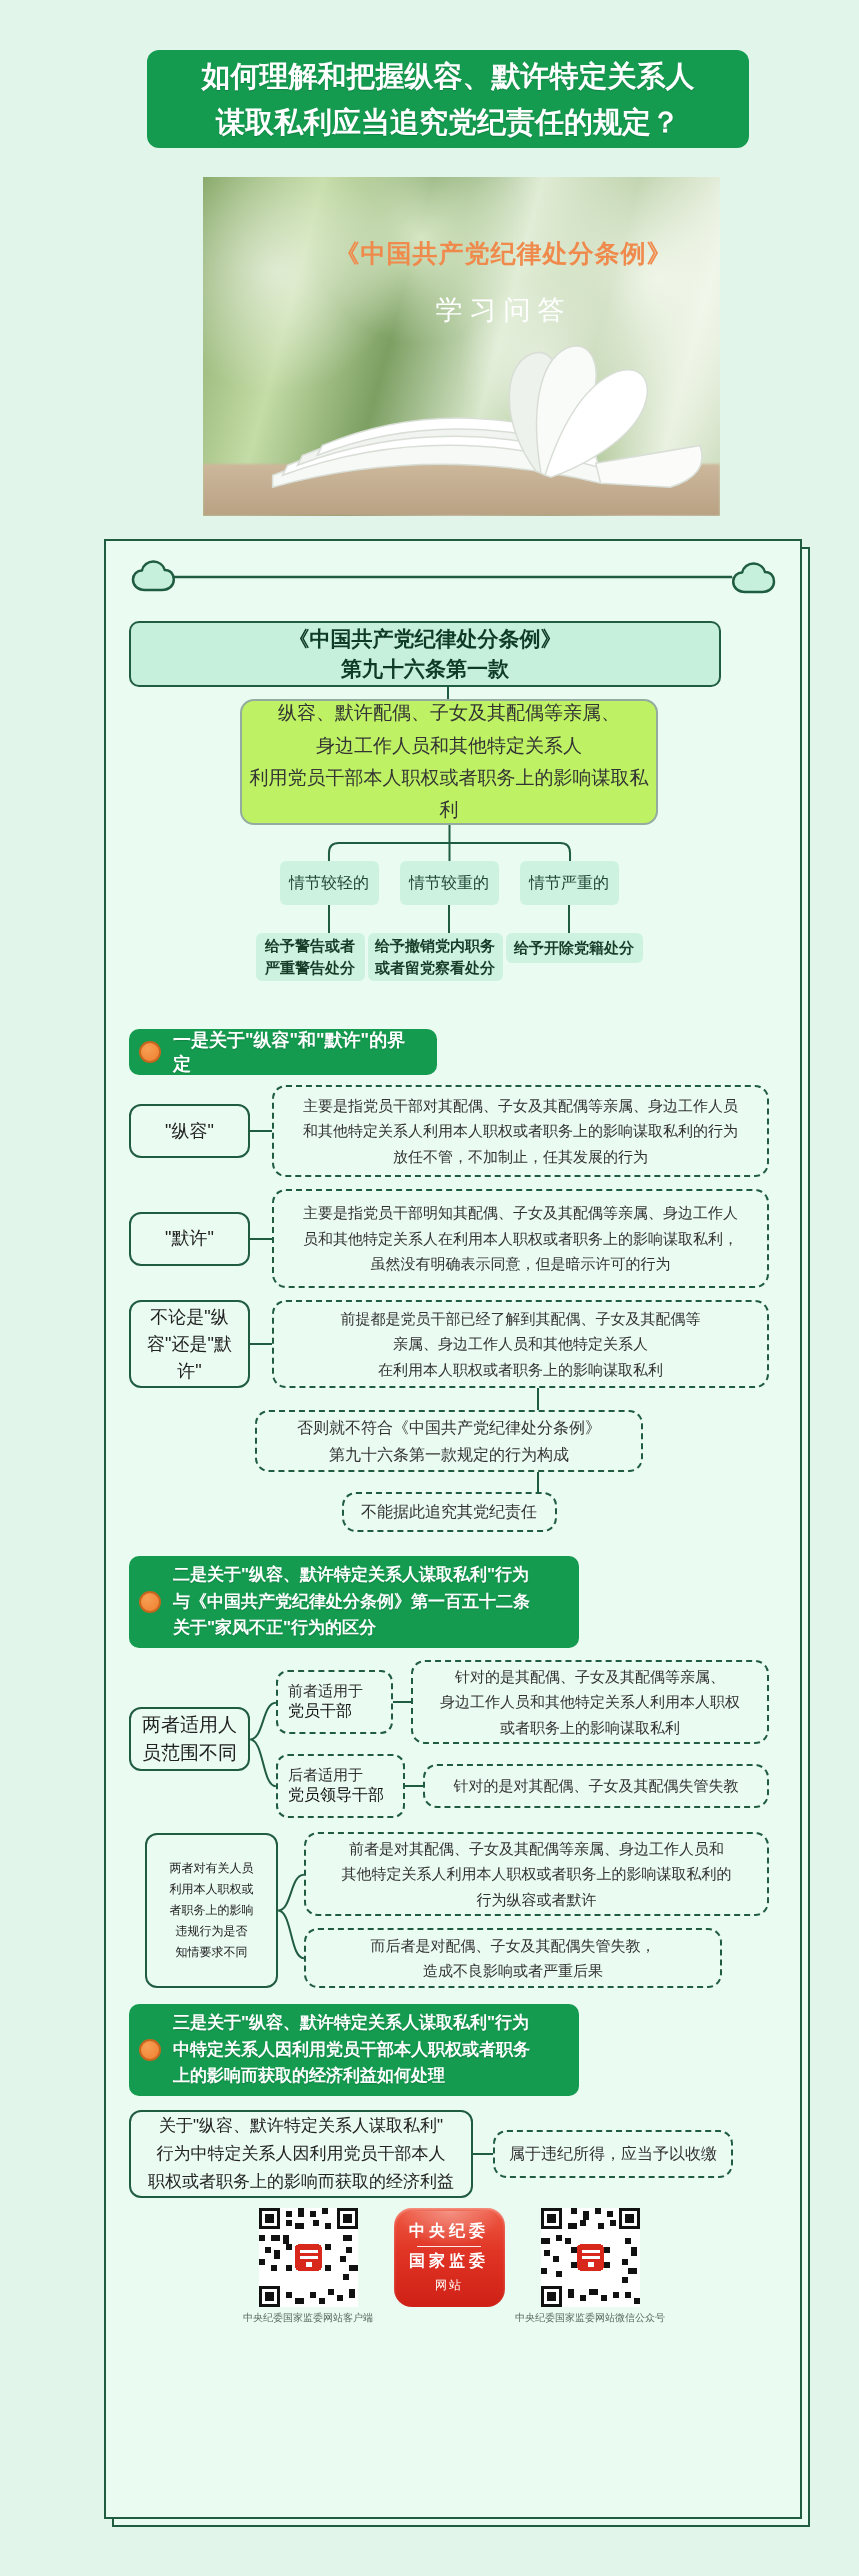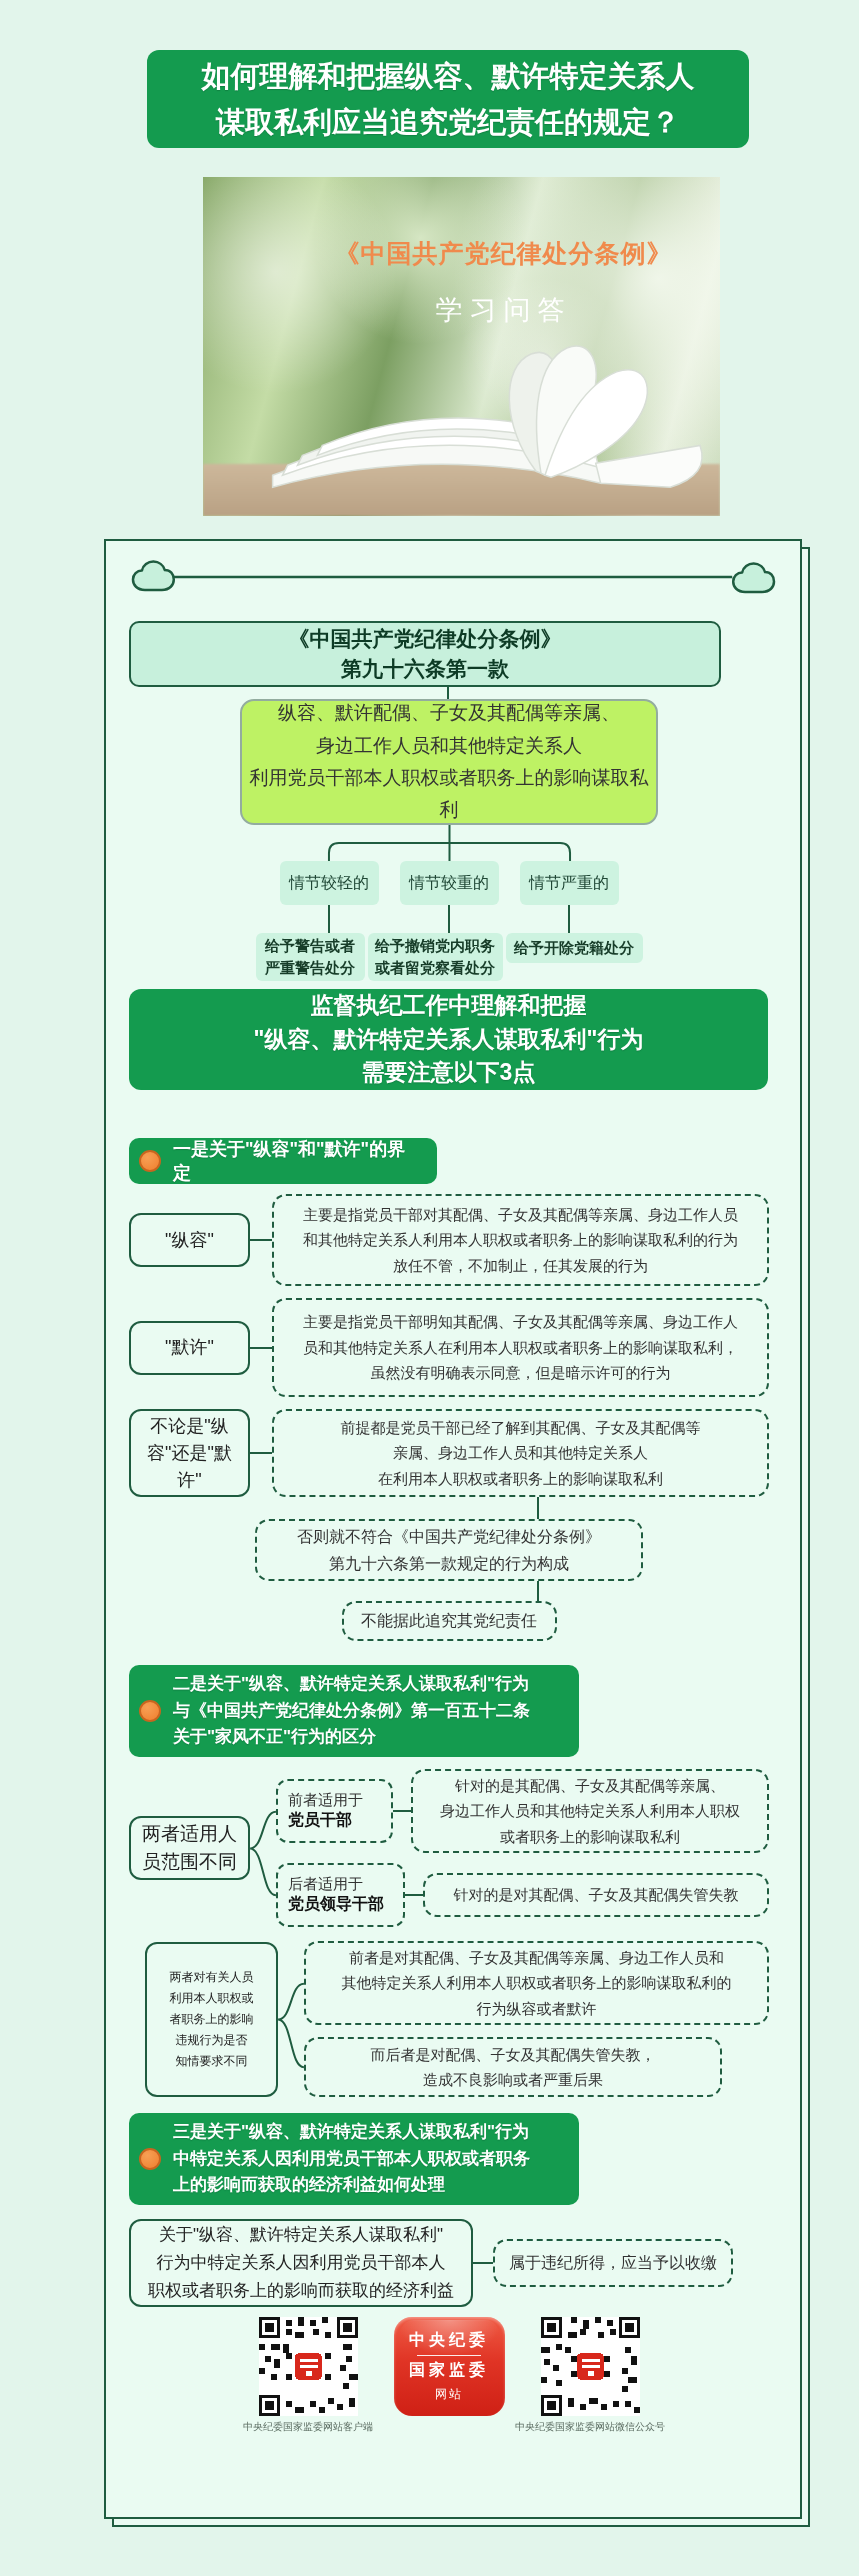--- a/index.html
+++ b/index.html
@@ -99,21 +99,21 @@
   .conclusion1 { width:388px; height:62px; font-size:16px; }
   .conclusion2 { width:215px; height:40px; font-size:16px; }
 
   .s2row { display:flex; align-items:center; }
   .s2row .label-box { font-weight:normal; }
   .s2col { flex:1; display:flex; flex-direction:column; }
   .s2sub { display:flex; align-items:center; }
   .midbox { box-sizing:border-box; border:2px dashed #1f5c40; border-radius:12px; background:#eafbf2;
     padding:6px 10px; color:#222; display:flex; flex-direction:column; justify-content:center; }
   .midbox .pre { font-size:15px; color:#333; }
-  .midbox .str { font-size:16px; font-weight:bold; color:#111; }
+  .midbox .str { font-size:16px; font-weight:normal; color:#111; }
   .bracket { flex:0 0 auto; }
 
   .s2row.row1 { margin-top:12px; }
   .s2row.row1 .label-box { flex:0 0 121px; height:64px; font-size:19px; line-height:1.5; }
   .s2row.row1 .s2col { gap:10px; }
   .s2row.row1 .sub1 .midbox { flex:0 0 117px; height:64px; }
   .s2row.row1 .sub1 .dashed-box { flex:1; height:84px; }
   .s2row.row1 .sub2 .midbox { flex:0 0 129px; height:64px; }
   .s2row.row1 .sub2 .dashed-box { flex:1; height:44px; }
   .s2row.row1 .hline { flex:0 0 18px; }
@@ -223,23 +223,20 @@
       </div>
 
       <div class="result-row">
         <div class="result-box result-1">给予警告或者
 严重警告处分</div>
         <div class="result-box result-2">给予撤销党内职务
 或者留党察看处分</div>
         <div class="result-box result-3">给予开除党籍处分</div>
       </div>
 
-      <div class="banner">监督执纪工作中理解和把握
-"纵容、默许特定关系人谋取私利"行为
-需要注意以下3点</div>
 
       <div class="sec-header one">
         <span class="dot"></span>
         <span class="txt">一是关于"纵容"和"默许"的界定</span>
       </div>
 
       <div class="flex-row s1row r1">
         <div class="label-box">"纵容"</div>
         <div class="hline"></div>
         <div class="dashed-box">主要是指党员干部对其配偶、子女及其配偶等亲属、身边工作人员

